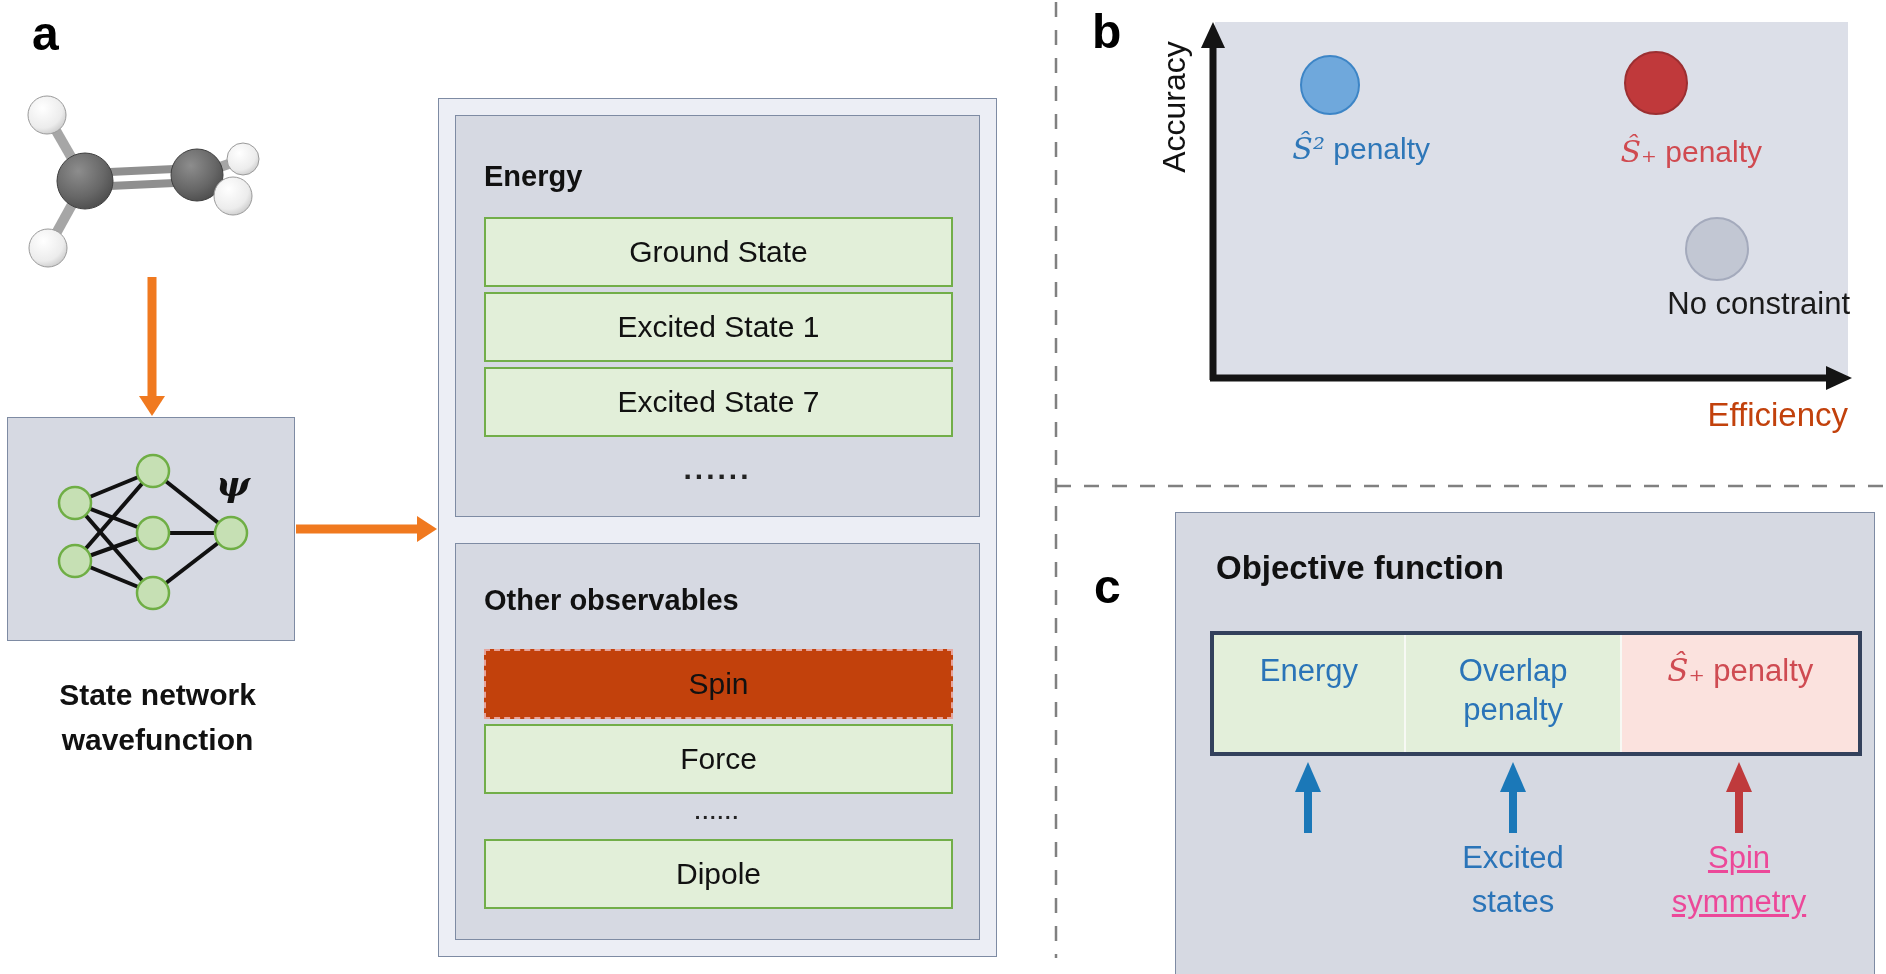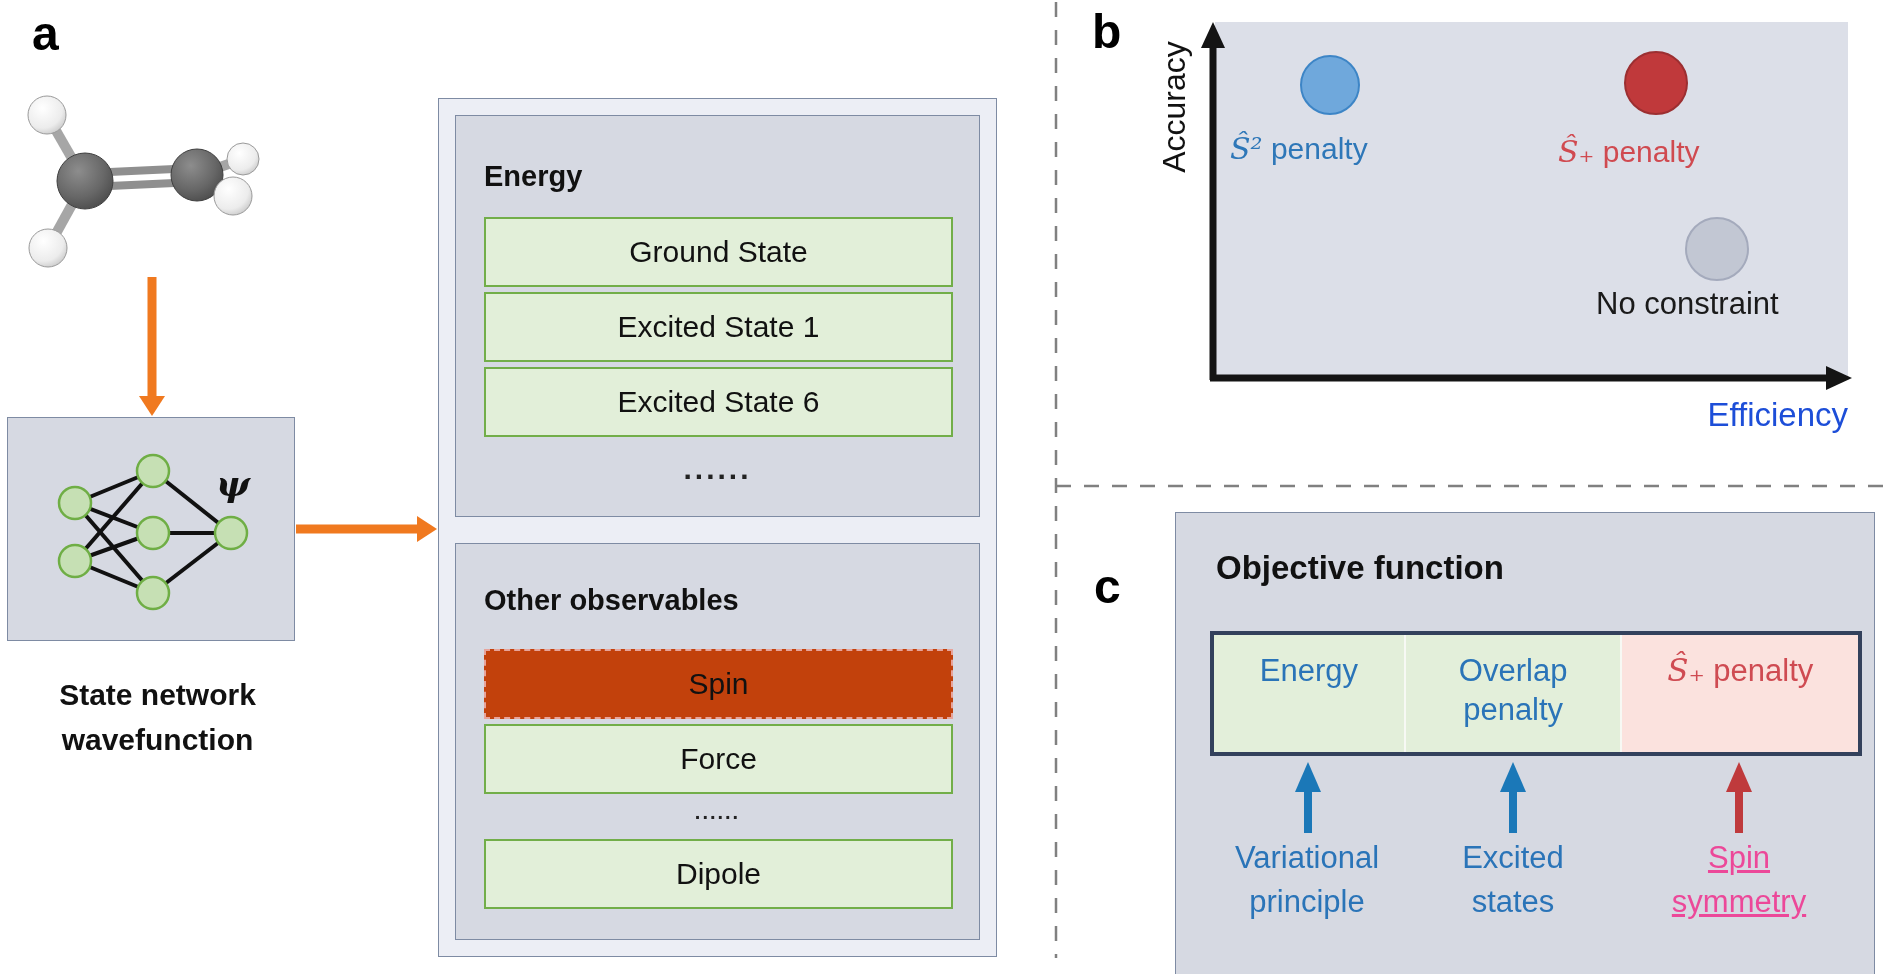--- a/index.html
+++ b/index.html
@@ -24,23 +24,23 @@
   .row-green{background:#e2efd9;border:2px solid #72ae49;}
   .row-pink{background:#c2410c;border:2px dashed #e7a49b;}
   .dots-big{position:absolute;left:0;width:100%;text-align:center;font-size:30px;
             font-weight:bold;letter-spacing:3px;color:#222;}
   .dots-small{position:absolute;left:0;width:100%;text-align:center;font-size:20px;
               font-weight:bold;letter-spacing:2px;color:#222;}
   
   .plot-bg{left:1215px;top:22px;width:633px;height:356px;background:#dcdfe8;}
   .y-label{left:1046px;top:87px;width:260px;height:40px;text-align:center;
            font-size:32px;color:#111;transform:rotate(-90deg);}
-  .pt-label{position:absolute;text-align:left;font-size:30px;}
+  .pt-label{position:absolute;text-align:right;font-size:30px;}
   .math{font-family:"DejaVu Serif", serif;font-style:italic;}
-  .x-label{left:1595px;top:396px;width:253px;text-align:right;font-size:33px;color:#1d4ed8;}
+  .x-label{left:1595px;top:396px;width:253px;text-align:right;font-size:33px;color:#c2410c;}
   
   .c-box{left:1175px;top:512px;width:700px;height:528px;background:#d6d9e2;
          border:1.5px solid #7e8ba3;box-sizing:border-box;}
   .c-title{position:absolute;left:40px;top:36px;font-size:33px;font-weight:bold;color:#111;}
   .obj-bar{position:absolute;left:34px;top:118px;width:652px;height:125px;
            border:4px solid #33415c;box-sizing:border-box;display:flex;}
   .seg{height:100%;box-sizing:border-box;text-align:center;padding-top:16px;
        font-size:31px;line-height:39px;}
   .seg-green{background:#e3efda;color:#2a74b8;}
   .seg-pink{background:#fbe2de;color:#cf4b52;}
@@ -115,21 +115,21 @@
   <div class="abs psi txt">ψ</div>
 
   <div class="abs nn-caption txt">State network wavefunction</div>
 
   <div class="abs outer-box">
 
     <div class="inner-panel" style="top:16px;height:402px;">
       <div class="inner-title" style="top:44px;">Energy</div>
       <div class="row row-green" style="top:101px;">Ground State</div>
       <div class="row row-green" style="top:176px;">Excited State 1</div>
-      <div class="row row-green" style="top:251px;">Excited State 6</div>
+      <div class="row row-green" style="top:251px;">Excited State 7</div>
       <div class="dots-big" style="top:336px;">......</div>
     </div>
 
     <div class="inner-panel" style="top:444px;height:397px;padding-left:40px;">
       <div class="inner-title" style="top:40px;">Other observables</div>
       <div class="row row-pink" style="top:105px;">Spin</div>
       <div class="row row-green" style="top:180px;">Force</div>
       <div class="dots-small" style="top:257px;">......</div>
       <div class="row row-green" style="top:295px;">Dipole</div>
     </div>
@@ -152,21 +152,20 @@
   <div class="abs c-box">
     <div class="c-title">Objective function</div>
     <div class="obj-bar">
       <div class="seg seg-green" style="flex:191 0 0;">Energy</div>
       <div class="seg seg-green" style="flex:216 0 0;">Overlap penalty</div>
       <div class="seg seg-pink" style="flex:237 0 0;">
         <span class="math">Ŝ₊</span><span> penalty</span>
       </div>
     </div>
   </div>
-  <div class="annot blue-t txt" style="left:1197px;width:220px;">Variational principle</div>
   <div class="annot blue-t txt" style="left:1418px;width:190px;">Excited states</div>
   <div class="annot red-t txt" style="left:1654px;width:170px;">Spin symmetry</div>
 
   <svg class="abs overlay" width="1886" height="974">
 
     <path d="M1056 2 V958" stroke="#808080" stroke-width="2.5" stroke-dasharray="15 13" fill="none"></path>
     <path d="M1056 486 H1884" stroke="#808080" stroke-width="2.5" stroke-dasharray="15 13" fill="none"></path>
 
     <g>
       <line x1="152" y1="277" x2="152" y2="398" stroke="#f0791f" stroke-width="9"></line>

